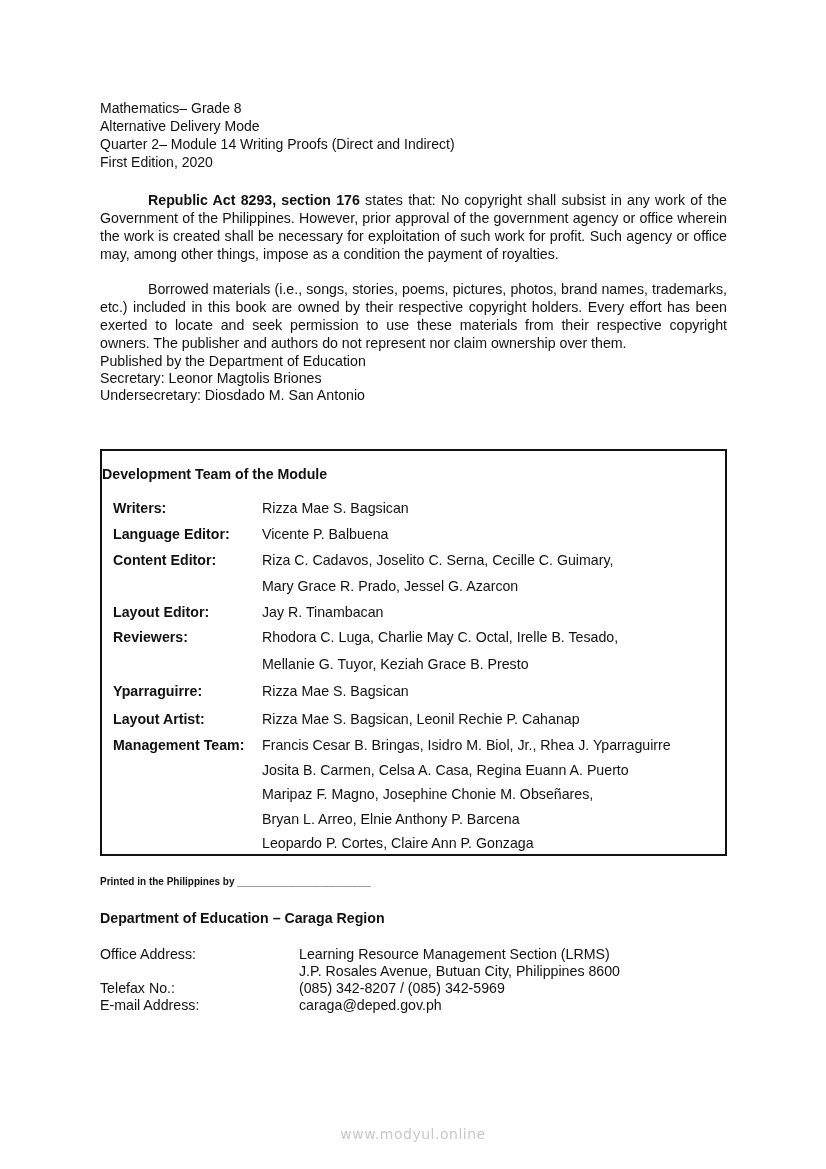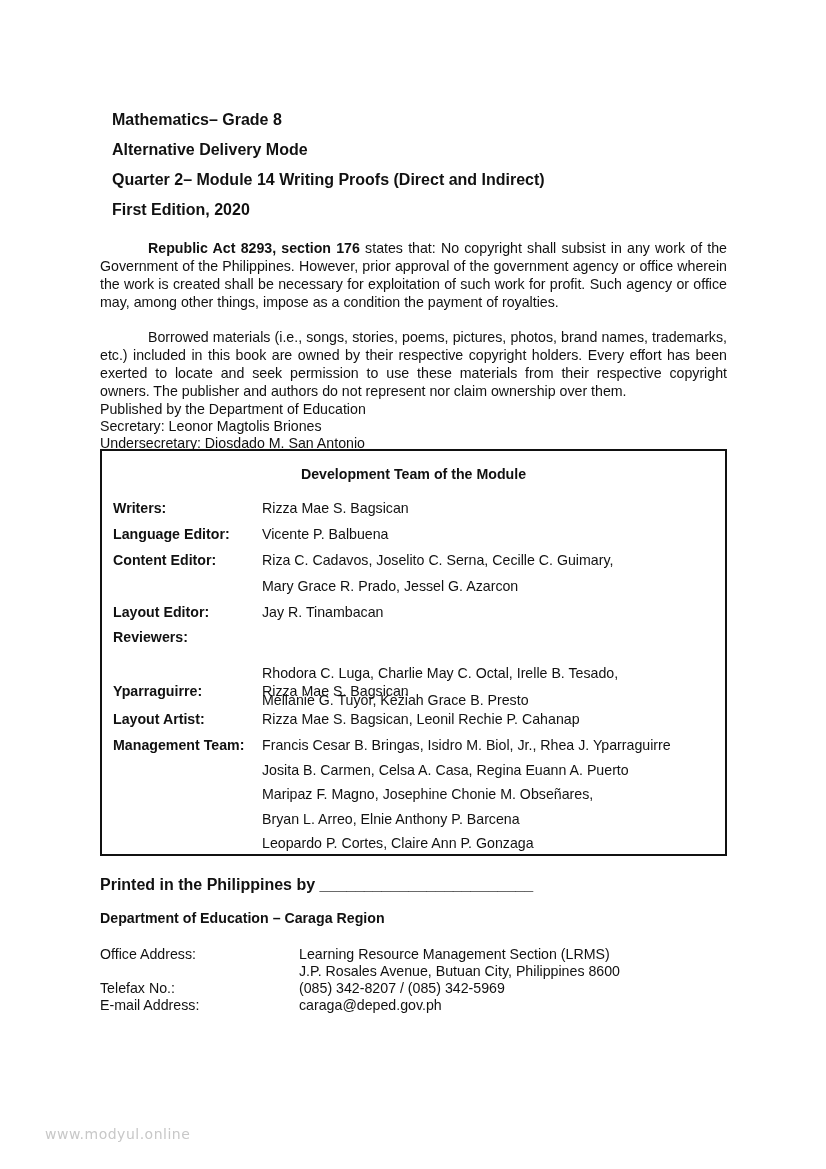--- a/index.html
+++ b/index.html
@@ -1,51 +1,51 @@
 <!DOCTYPE html>
 <html><head>
   <meta charset="utf-8">
   <style>
     html, body { margin: 0; padding: 0; background: #ffffff; }
     body {
       width: 826px; height: 1169px; position: relative; overflow: hidden;
       font-family: "Liberation Sans", sans-serif; color: #111111;
     }
     .page { position: absolute; left: 100px; top: 99px; width: 627px; }
-    .hdr { font-weight: bold; font-size: 16px; line-height: 18px; margin: 12px; }
+    .hdr { font-weight: normal; font-size: 14px; line-height: 18px; margin: 0; }
     .para {
       font-size: 14.2px; line-height: 18px; text-align: justify; margin: 0;
       text-indent: 48px;
     }
     .para b { font-weight: bold; }
     .p1 { margin-top: 20px; }
     .p2 { margin-top: 17px; }
     .pub { margin-top: 1px; font-size: 14.2px; line-height: 17px; }
     .pub div { margin: 0; }
     .team-box {
       position: absolute; left: 100px; top: 449px; width: 623px; height: 403px;
       border: 2px solid #111111;
     }
     .team-title {
-      position: absolute; left: 0; right: 0; top: 15px; text-align: center;
+      position: absolute; left: 0; right: 0; top: 15px; 
       font-weight: bold; font-size: 14.2px;
     }
     .team-row { position: absolute; left: 11px; font-size: 14.2px; }
     .team-role { position: absolute; left: 0; top: 0; font-weight: bold; white-space: nowrap; }
     .team-names { position: absolute; left: 149px; top: 0; white-space: nowrap; }
     .team-names div { height: 25.5px; }
-    .printed { position: absolute; left: 100px; top: 876px; font-weight: bold; font-size: 16px; }
+    .printed { position: absolute; left: 100px; top: 876px; font-weight: bold; font-size: 10px; }
     .deped { position: absolute; left: 100px; top: 910px; font-weight: bold; font-size: 14.2px; }
     .contact { position: absolute; left: 100px; top: 946px; font-size: 14.2px; line-height: 17px; }
     .crow { position: relative; height: 17px; }
     .clabel { position: absolute; left: 0; white-space: nowrap; }
     .cvalue { position: absolute; left: 199px; white-space: nowrap; }
     .watermark {
-      position: absolute; left: 0; right: 0; top: 1126px; 
-      font-family: "DejaVu Sans", sans-serif; font-size: 14px; color: #c8c8c8; letter-spacing: 0.5px; margin-left: 45px;
+      position: absolute; left: 0; right: 0; top: 1126px; text-align: center;
+      font-family: "DejaVu Sans", sans-serif; font-size: 14px; color: #c8c8c8; letter-spacing: 0.5px;
     }
   </style>
 </head>
 <body>
 
 <div class="page">
   <div>
     <p class="hdr">Mathematics– Grade 8</p>
     <p class="hdr">Alternative Delivery Mode</p>
     <p class="hdr">Quarter 2– Module 14 Writing Proofs (Direct and Indirect)</p>
@@ -91,21 +91,21 @@
   <div class="team-row" style="top:153px;">
     <span class="team-role">Layout Editor:</span>
     <div class="team-names">
       <div>Jay R. Tinambacan</div>
     </div>
   </div>
 
   <div class="team-row" style="top:178px;">
     <span class="team-role">Reviewers:</span>
     <div class="team-names">
-      <div style="height:27px;margin-top:36px;">Rhodora C. Luga, Charlie May C. Octal, Irelle B. Tesado,</div>
+      <div style="height:27px;">Rhodora C. Luga, Charlie May C. Octal, Irelle B. Tesado,</div>
       <div>Mellanie G. Tuyor, Keziah Grace B. Presto</div>
     </div>
   </div>
 
   <div class="team-row" style="top:232px;">
     <span class="team-role">Yparraguirre:</span>
     <div class="team-names">
       <div>Rizza Mae S. Bagsican</div>
     </div>
   </div>

